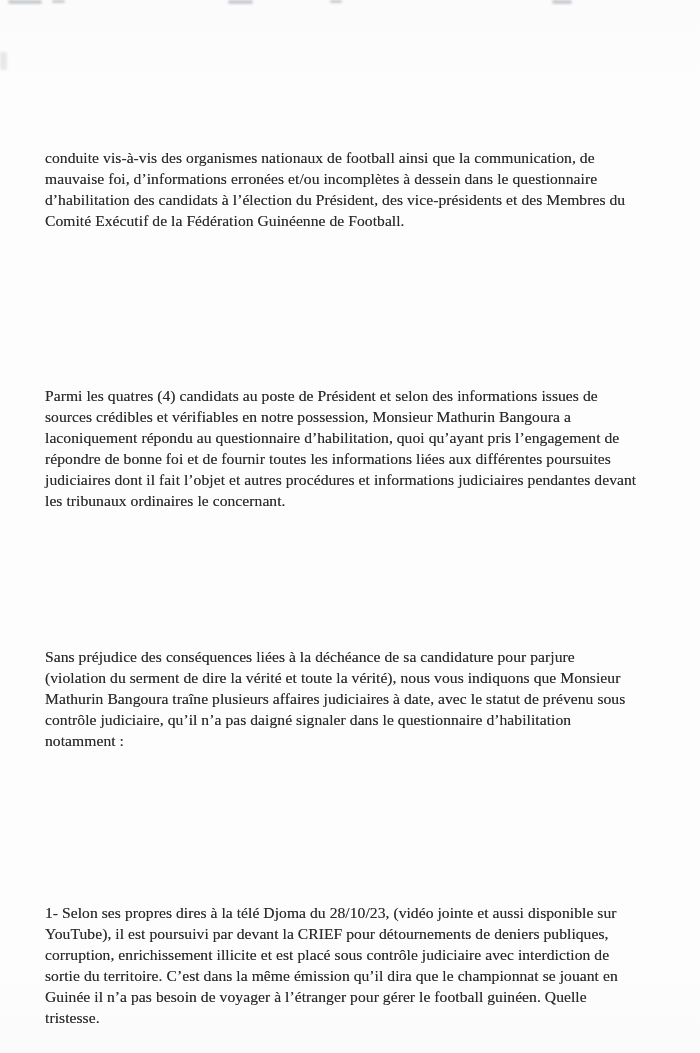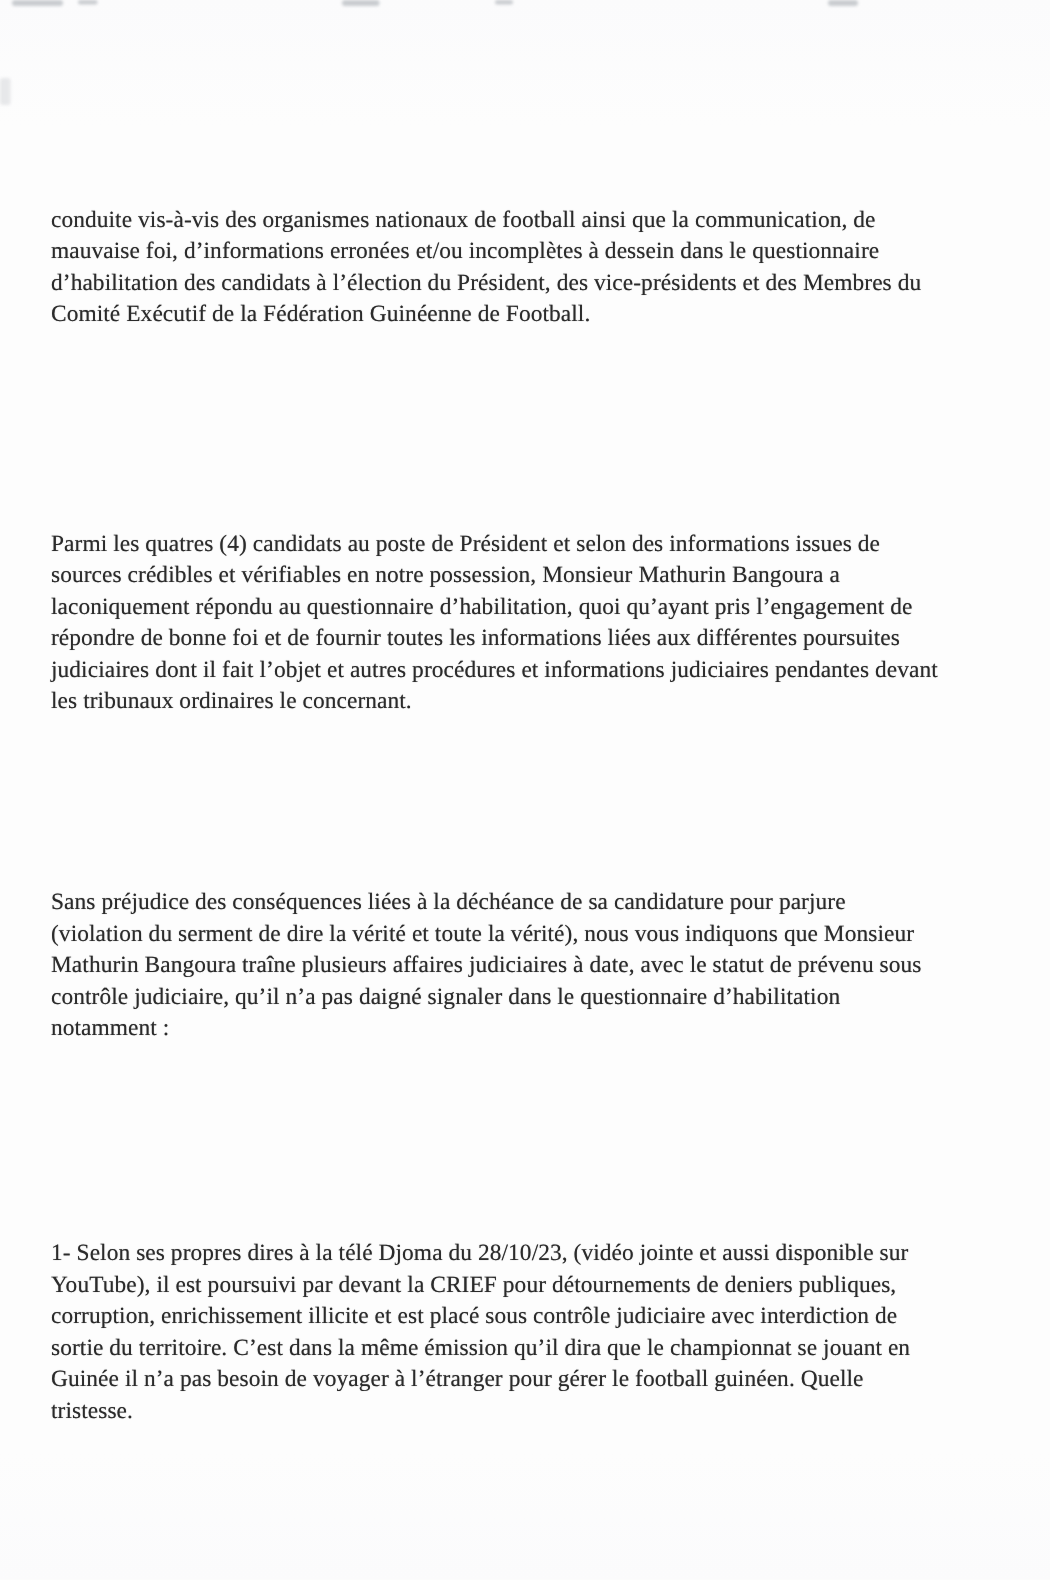--- a/index.html
+++ b/index.html
@@ -23,21 +23,21 @@
     position: absolute;
     left: 30px;
     right: 18px;
     font-size: 15.6px;
     line-height: 21px;
     white-space: pre;
     text-shadow: 0 0 0.6px rgba(30,30,30,0.55);
     letter-spacing: 0.05px;
   }
   .body-copy { top: 90px; }
-  .para { position: static; margin: 4px; }
+  .para { position: static; margin: 15px; }
   .gap-0  { height: 0; }
   .gap-19 { height: 19px; }
   .gap-16 { height: 16px; }
   .gap-17 { height: 17px; }
   
   .artifact {
     position: absolute;
     background: #c9ccd0;
     filter: blur(1.2px);
     border-radius: 2px;

